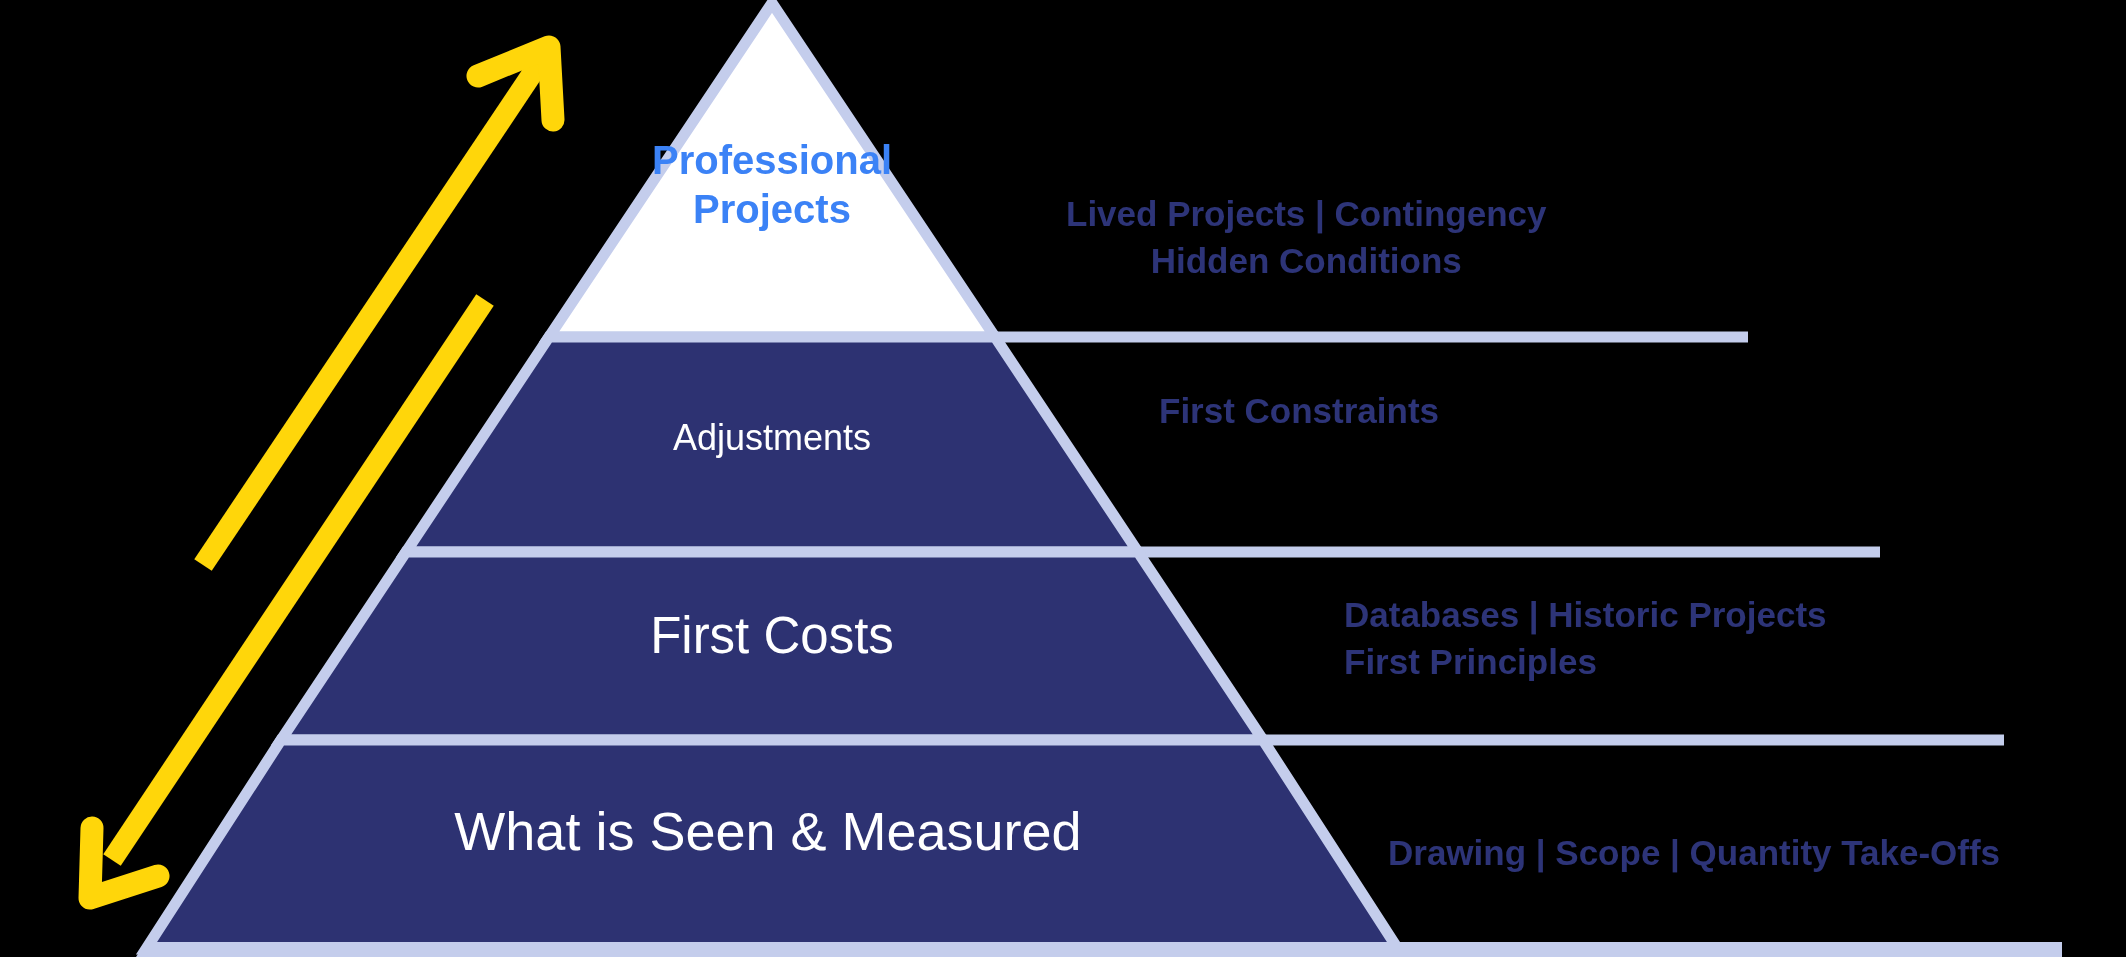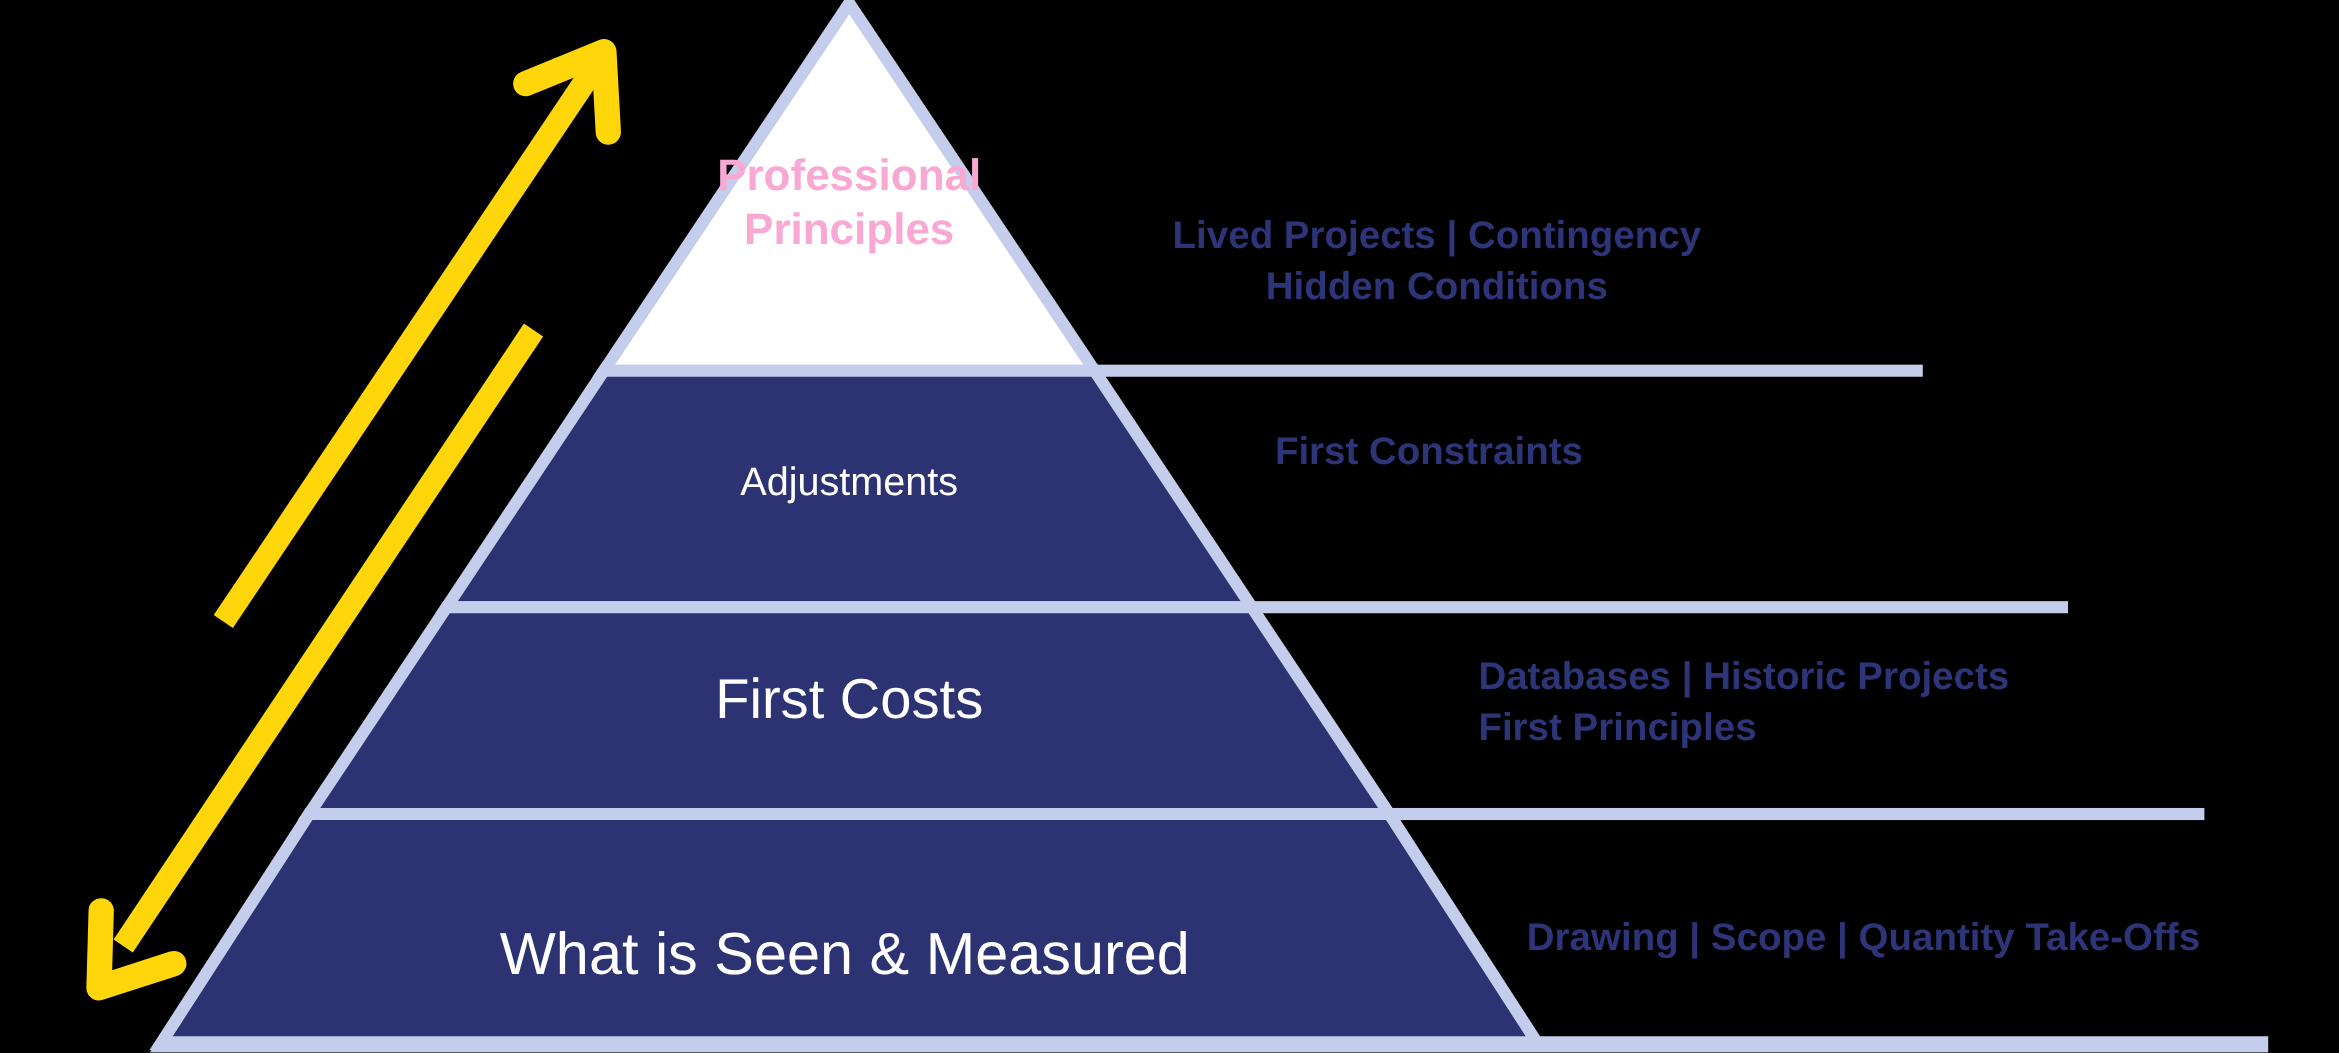--- a/index.html
+++ b/index.html
@@ -12,29 +12,29 @@
   }
   .stage svg{position:absolute;left:0;top:0;}
   .lvl-label{
     position:absolute;
     text-align:center;
     color:#ffffff;
     font-weight:400;
     white-space:nowrap;
   }
   .lvl-label.pj{
-    color:#f9a8d4;
+    color:#3b82f6;
     font-weight:700;
     font-size:40px;
     line-height:49px;
     left:472px;top:136px;width:600px;
   }
   .lvl-label.adj{font-size:36px;line-height:48px;left:322px;top:414px;width:900px;}
   .lvl-label.uc {font-size:51px;line-height:51px;left:322px;top:610px;width:900px;}
-  .lvl-label.wsm{font-size:54px;line-height:54px;left:318px;top:840px;width:900px;}
+  .lvl-label.wsm{font-size:54px;line-height:54px;left:318px;top:804px;width:900px;}
   .side-label{
     position:absolute;
     color:#2D3478;
     font-weight:700;
     font-size:35px;
     line-height:47px;
     white-space:nowrap;
   }
   .side-label.s1{left:1066px;top:190px;text-align:center;}
   .side-label.s2{left:1159px;top:387px;}
@@ -66,21 +66,21 @@
     <g fill="none" stroke="#FFD60A">
       <line x1="203" y1="565" x2="540" y2="62" stroke-width="21"></line>
       <path d="M 478 76 L 549 47 L 553 120" stroke-width="23" stroke-linecap="round" stroke-linejoin="round"></path>
       <line x1="485" y1="300" x2="112" y2="860" stroke-width="21"></line>
       <path d="M 92 828 L 90 898 L 158 876" stroke-width="23" stroke-linecap="round" stroke-linejoin="round"></path>
     </g>
   </svg>
 
   <div class="lvl-label pj">
     <div>Professional</div>
-    <div>Principles</div>
+    <div>Projects</div>
   </div>
   <div class="lvl-label adj">Adjustments</div>
   <div class="lvl-label uc">First Costs</div>
   <div class="lvl-label wsm">What is Seen &amp; Measured</div>
 
   <div class="side-label s1">
     <div>Lived Projects | Contingency</div>
     <div>Hidden Conditions</div>
   </div>
   <div class="side-label s2">

